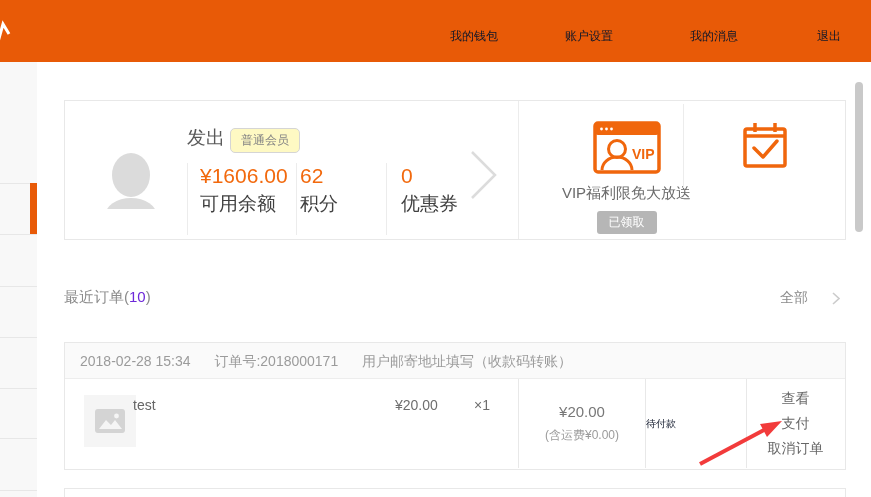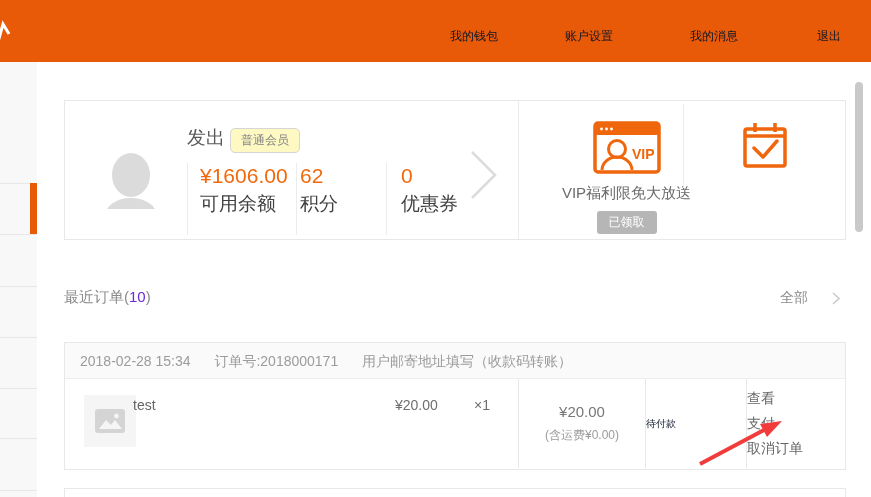--- a/index.html
+++ b/index.html
@@ -50,21 +50,21 @@
 
   
   .order-card { position:absolute; left:64px; top:342px; width:782px; height:128px; border:1px solid #e8e8e8; background:#fff; }
   .order-head { height:36px; line-height:36px; background:#fafafa; border-bottom:1px solid #ededed; padding-left:15px; font-size:14px; color:#9b9b9b; white-space:nowrap; overflow:hidden; }
   .order-head span { margin-right:20px; }
   .order-body { display:flex; height:89px; }
   .cell { position:relative; }
   .cell-prod { width:453px; }
   .cell-total { width:127px; border-left:1px solid #e8e8e8; display:flex; flex-direction:column; align-items:center; justify-content:center; }
   .cell-status { width:101px; border-left:1px solid #e8e8e8; display:flex; align-items:center; font-size:10px; color:#0f172a; }
-  .cell-actions { width:98px; border-left:1px solid #e8e8e8; display:flex; flex-direction:column; justify-content:center; }
+  .cell-actions { width:98px; border-left:1px solid #e8e8e8; display:flex; flex-direction:column; align-items:center; justify-content:center; }
   .thumb { position:absolute; left:19px; top:16px; width:52px; height:52px; background:#f5f5f5; display:flex; align-items:center; justify-content:center; cursor:pointer; }
   .prod-name { position:absolute; left:68px; top:18px; font-size:14px; color:#666; cursor:pointer; }
   .prod-price { position:absolute; left:330px; top:18px; font-size:14px; color:#6e6e6e; }
   .prod-qty { position:absolute; left:409px; top:18px; font-size:14px; color:#6e6e6e; }
   .total-amount { font-size:15px; color:#777; }
   .total-ship { font-size:12px; color:#9b9b9b; margin-top:7px; }
   .action-link { font-size:14px; color:#666; line-height:25px; cursor:pointer; }
 
   .order-card-next { position:absolute; left:64px; top:488px; width:782px; height:24px; border:1px solid #e8e8e8; background:#fff; }
 

